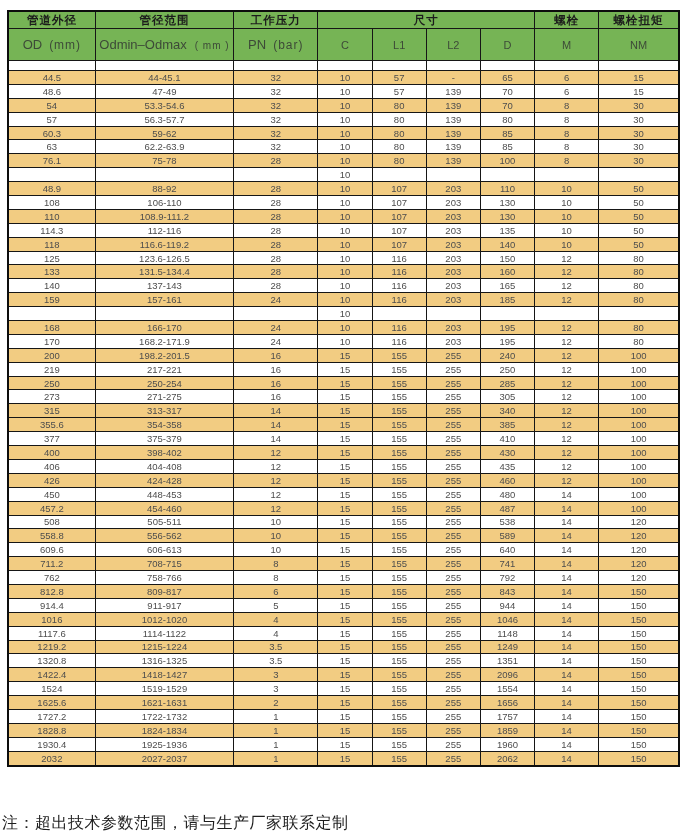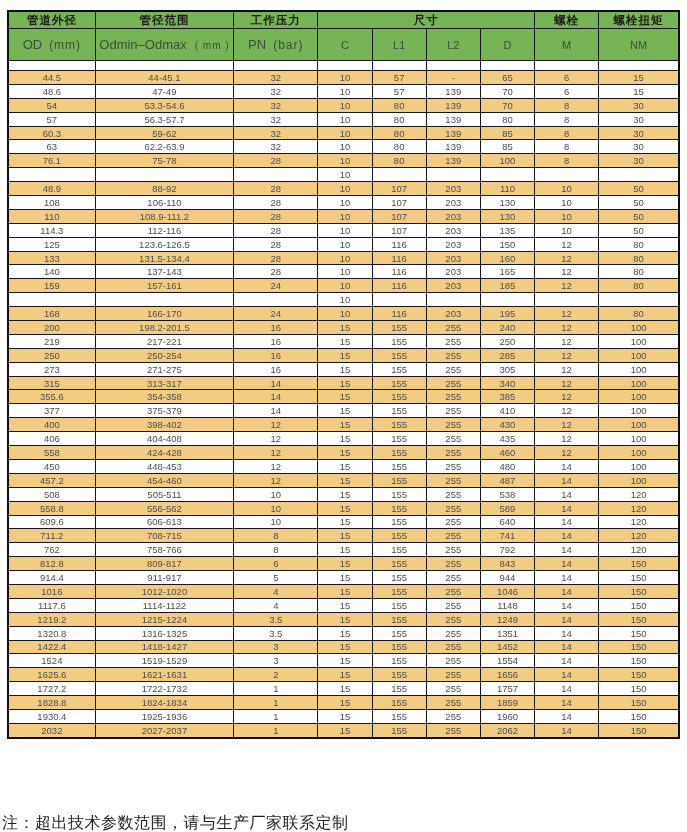--- a/index.html
+++ b/index.html
@@ -231,20 +231,31 @@
           <td>114.3</td>
           <td>112-116</td>
           <td>28</td>
           <td>10</td>
           <td>107</td>
           <td>203</td>
           <td>135</td>
           <td>10</td>
           <td>50</td>
         </tr>
+        <tr class="data shaded">
+          <td>118</td>
+          <td>116.6-119.2</td>
+          <td>28</td>
+          <td>10</td>
+          <td>107</td>
+          <td>203</td>
+          <td>140</td>
+          <td>10</td>
+          <td>50</td>
+        </tr>
         <tr class="data">
           <td>125</td>
           <td>123.6-126.5</td>
           <td>28</td>
           <td>10</td>
           <td>116</td>
           <td>203</td>
           <td>150</td>
           <td>12</td>
           <td>80</td>
@@ -297,20 +308,31 @@
           <td>168</td>
           <td>166-170</td>
           <td>24</td>
           <td>10</td>
           <td>116</td>
           <td>203</td>
           <td>195</td>
           <td>12</td>
           <td>80</td>
         </tr>
+        <tr class="data">
+          <td>170</td>
+          <td>168.2-171.9</td>
+          <td>24</td>
+          <td>10</td>
+          <td>116</td>
+          <td>203</td>
+          <td>195</td>
+          <td>12</td>
+          <td>80</td>
+        </tr>
         <tr class="data shaded">
           <td>200</td>
           <td>198.2-201.5</td>
           <td>16</td>
           <td>15</td>
           <td>155</td>
           <td>255</td>
           <td>240</td>
           <td>12</td>
           <td>100</td>
@@ -397,21 +419,21 @@
           <td>404-408</td>
           <td>12</td>
           <td>15</td>
           <td>155</td>
           <td>255</td>
           <td>435</td>
           <td>12</td>
           <td>100</td>
         </tr>
         <tr class="data shaded">
-          <td>558</td>
+          <td>426</td>
           <td>424-428</td>
           <td>12</td>
           <td>15</td>
           <td>155</td>
           <td>255</td>
           <td>460</td>
           <td>12</td>
           <td>100</td>
         </tr>
         <tr class="data">
@@ -557,21 +579,21 @@
           <td>14</td>
           <td>150</td>
         </tr>
         <tr class="data shaded">
           <td>1422.4</td>
           <td>1418-1427</td>
           <td>3</td>
           <td>15</td>
           <td>155</td>
           <td>255</td>
-          <td>1452</td>
+          <td>2096</td>
           <td>14</td>
           <td>150</td>
         </tr>
         <tr class="data">
           <td>1524</td>
           <td>1519-1529</td>
           <td>3</td>
           <td>15</td>
           <td>155</td>
           <td>255</td>

